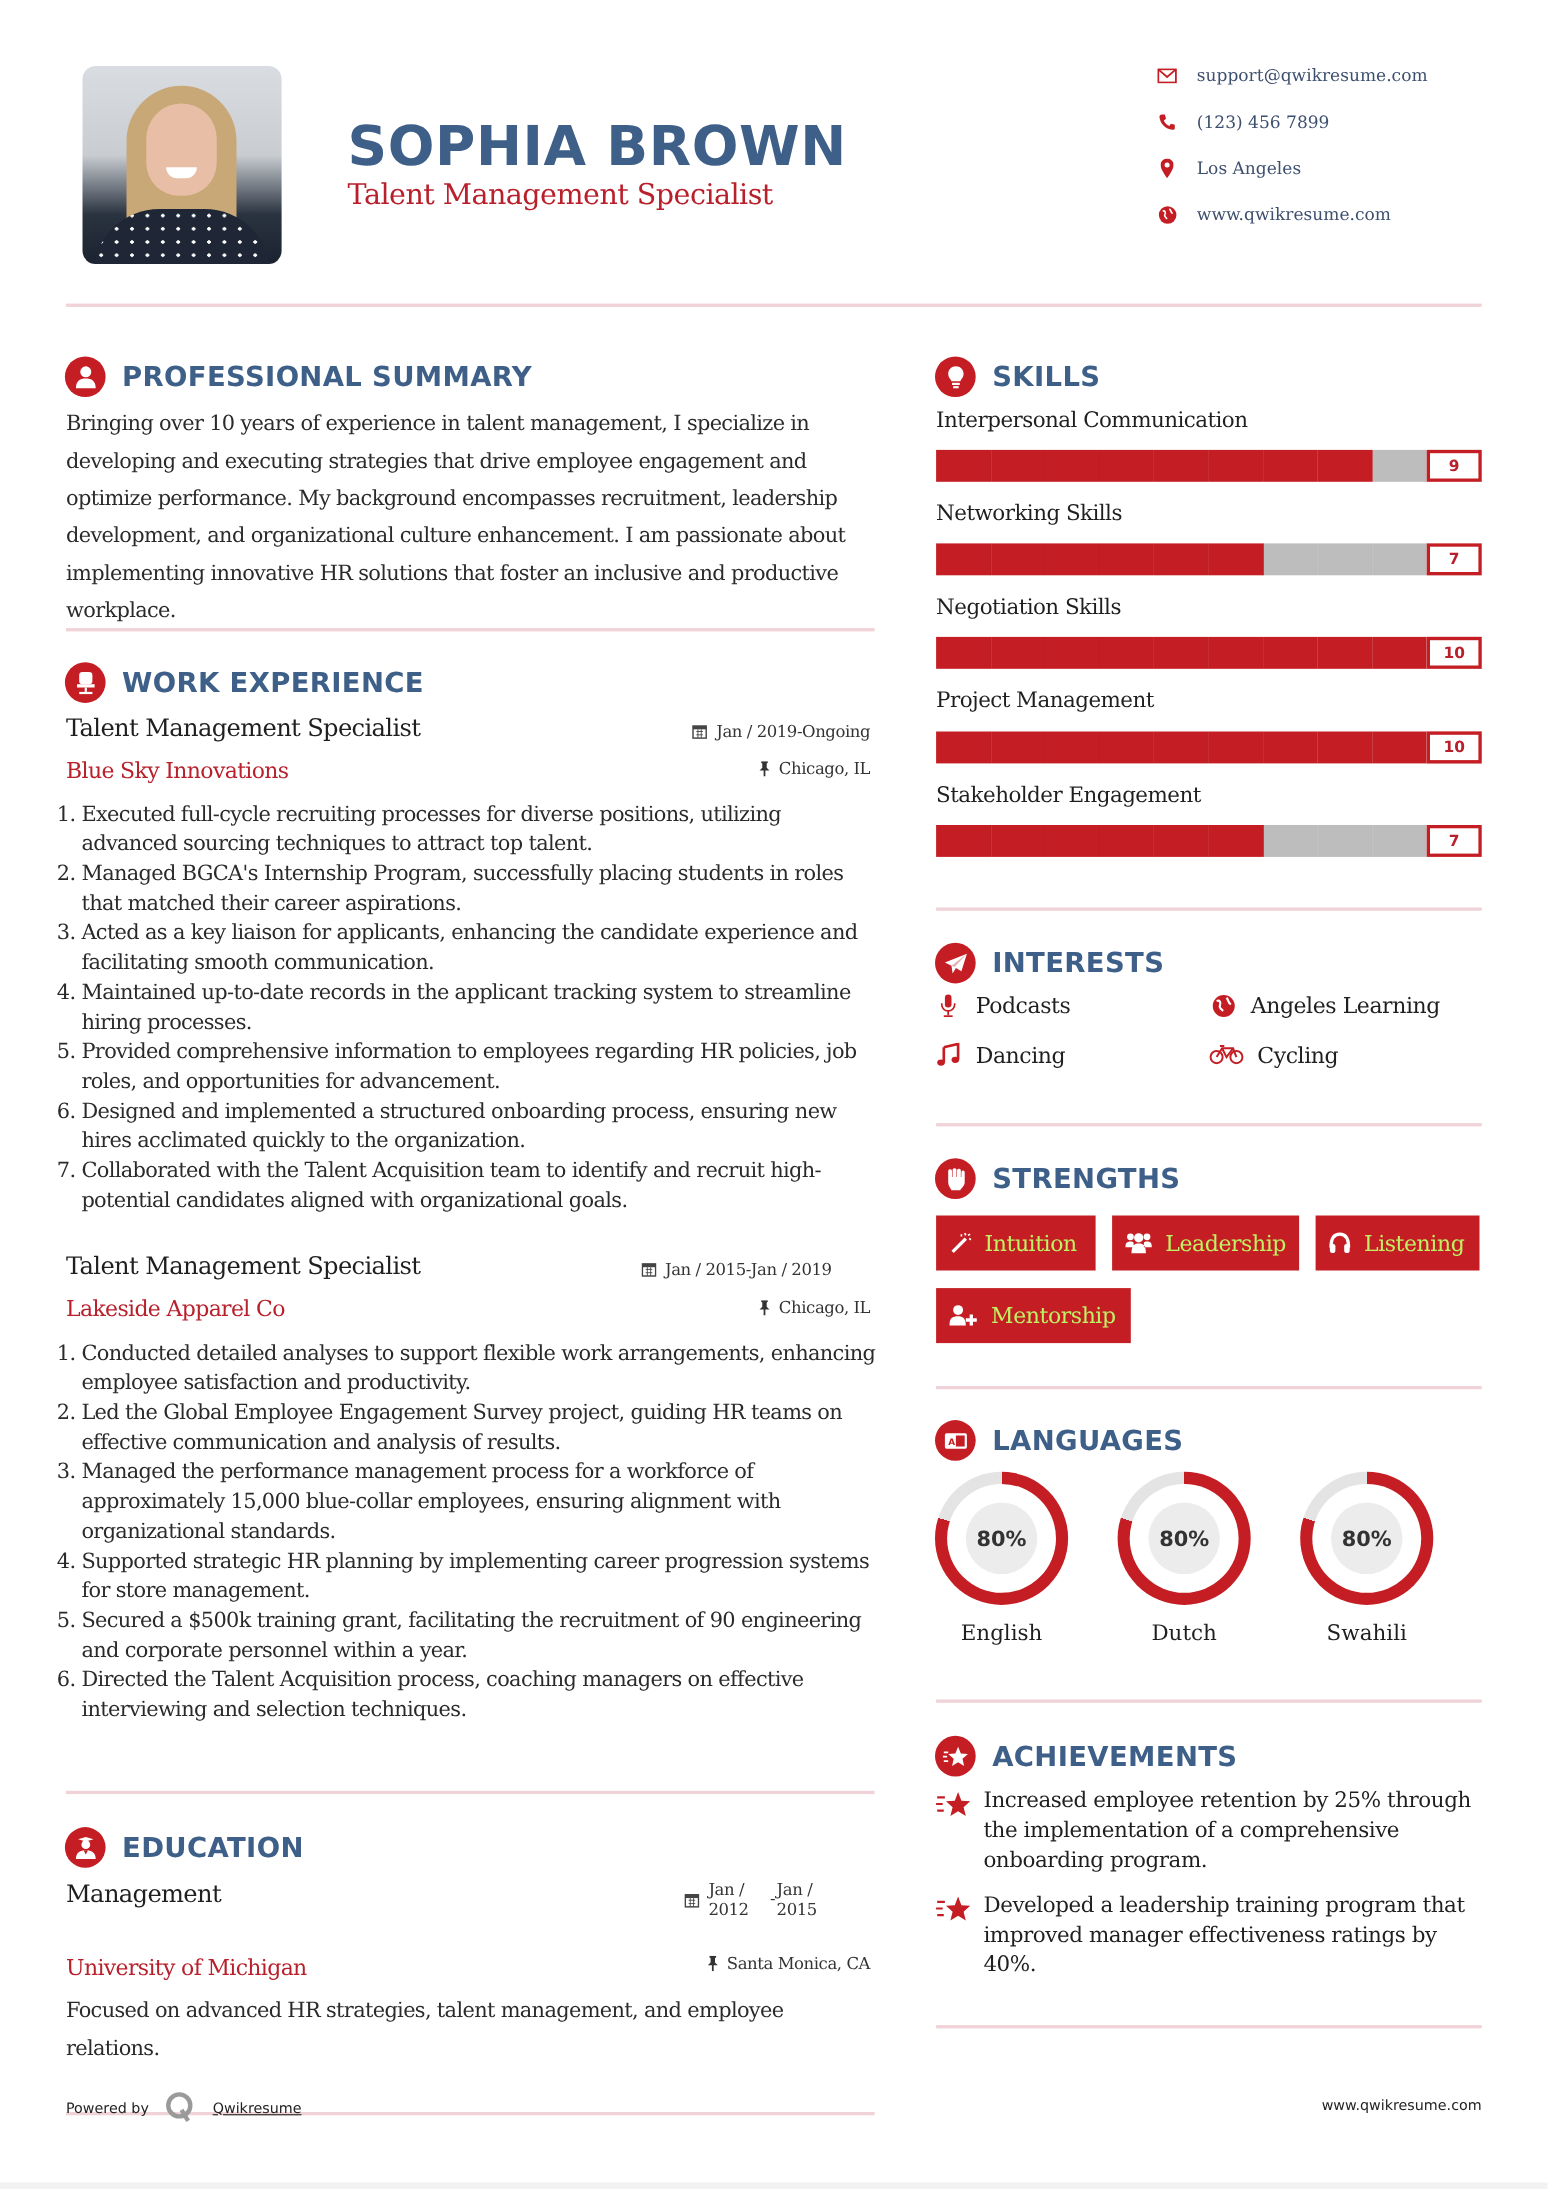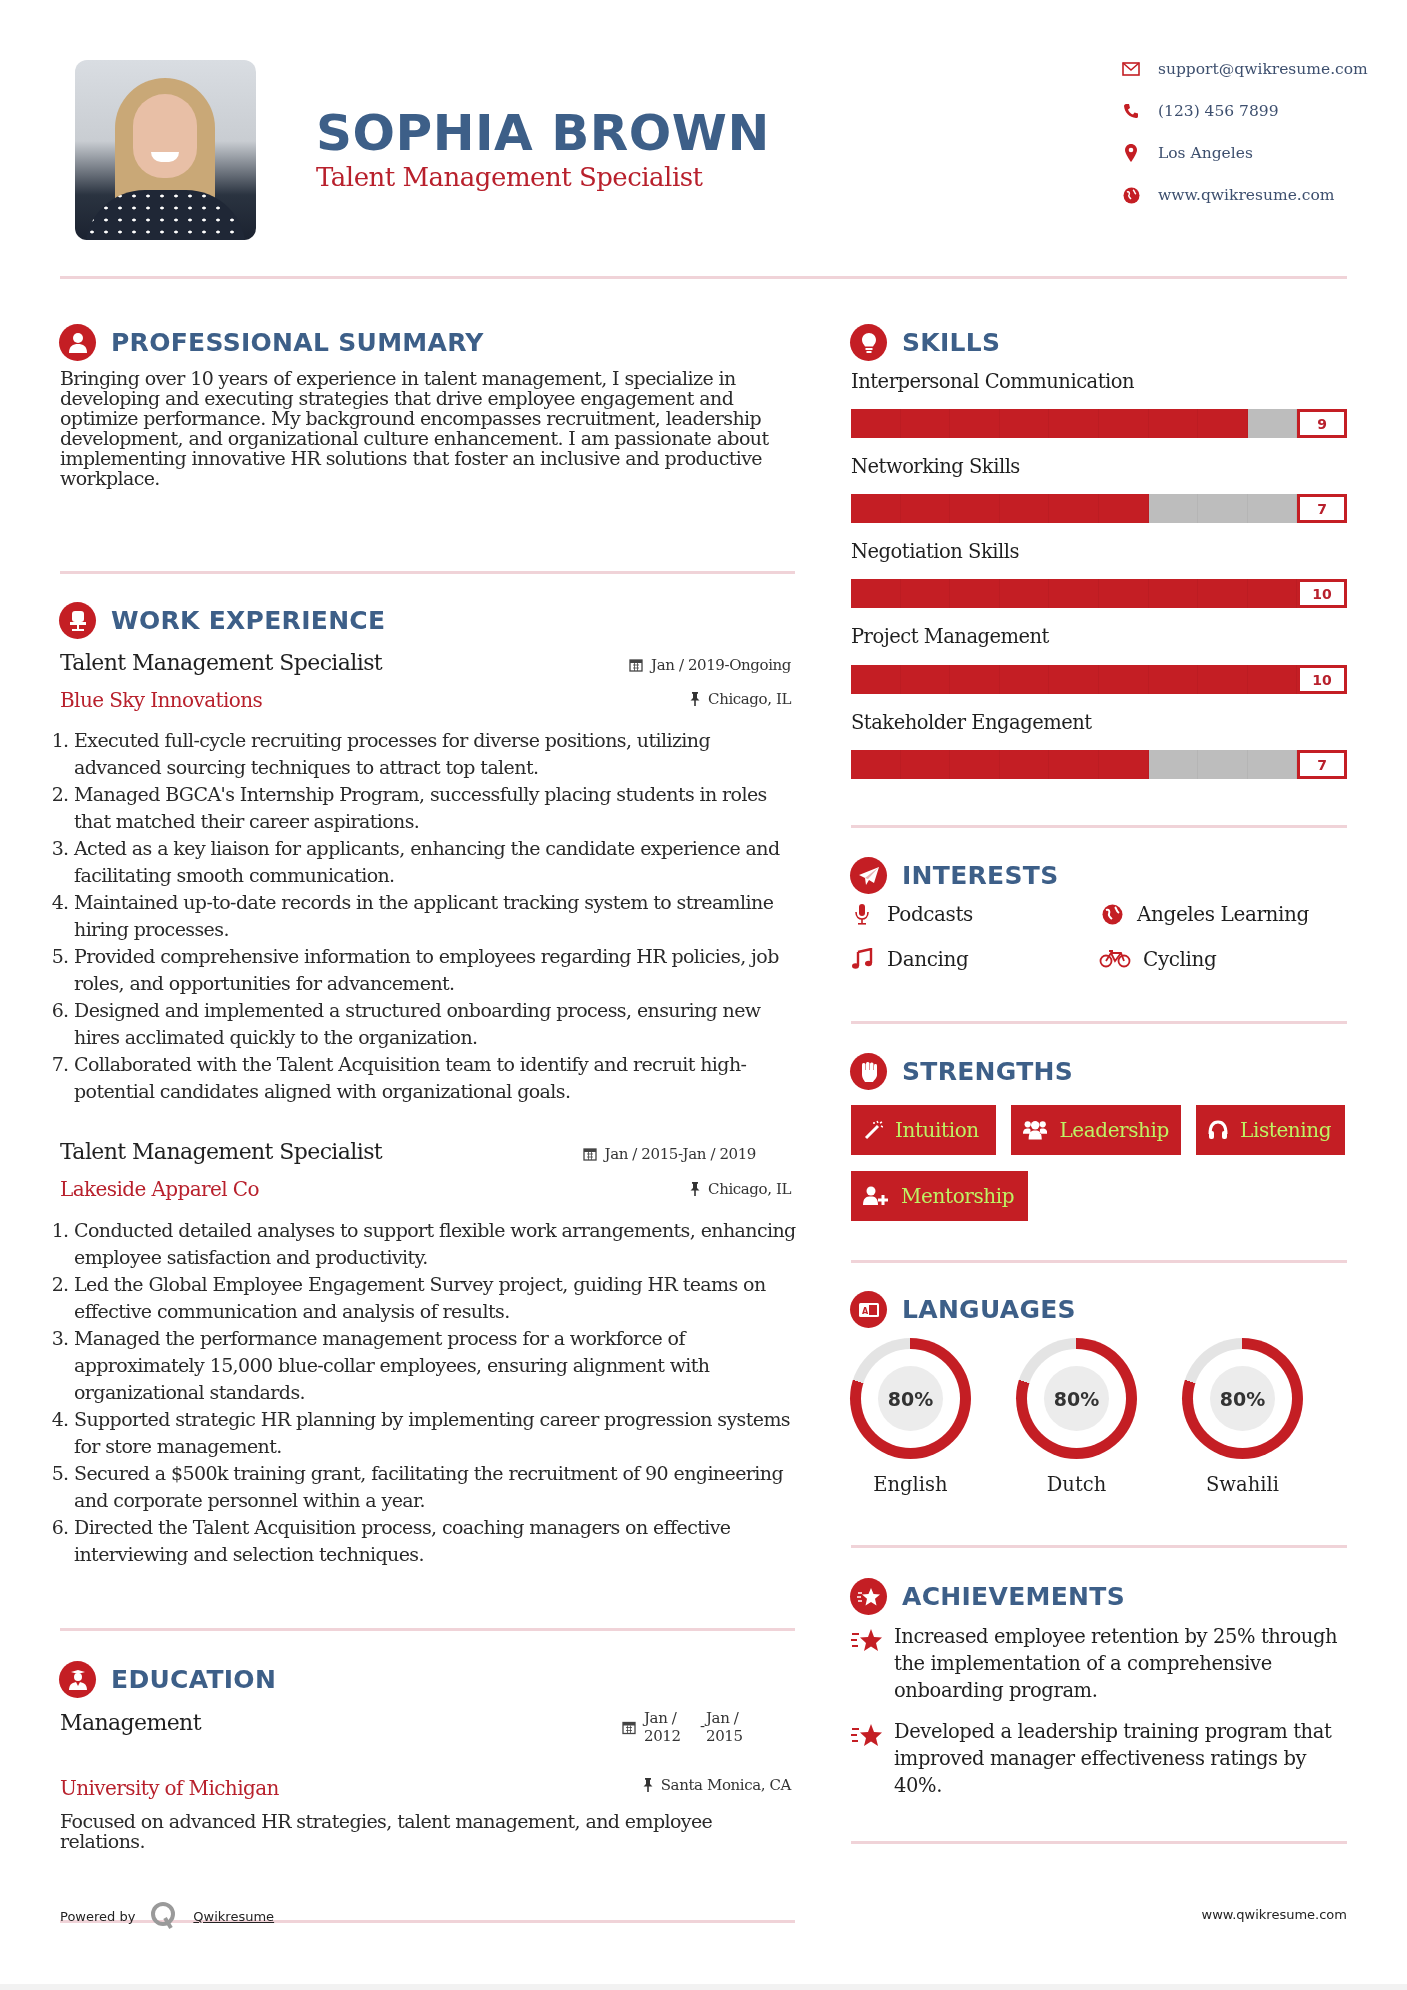--- a/index.html
+++ b/index.html
@@ -10,30 +10,30 @@
   
   .photo { left: 75px; top: 60px; width: 181px; height: 180px; border-radius: 12px; overflow: hidden;
            background: linear-gradient(180deg, #d9dde2 0%, #c9cdd2 45%, #2a3340 75%, #1b2230 100%); }
   .photo .hair { position: absolute; left: 40px; top: 18px; width: 100px; height: 150px; border-radius: 50px 50px 20px 20px; background: #c9a877; }
   .photo .face { position: absolute; left: 58px; top: 34px; width: 64px; height: 84px; border-radius: 32px 32px 30px 30px; background: #e8bfa6; }
   .photo .smile { position: absolute; left: 76px; top: 92px; width: 28px; height: 10px; border-radius: 0 0 14px 14px; background: #fff; }
   .photo .shirt { position: absolute; left: 10px; top: 130px; width: 161px; height: 60px; border-radius: 60px 60px 0 0; background: #1f2736;
                   background-image: radial-gradient(#ffffff 1.5px, transparent 2px); background-size: 14px 12px; }
   .name { left: 316px; top: 104px; font-family: "DejaVu Sans", sans-serif; font-weight: bold; font-size: 50px; color: #3d5f88; letter-spacing: 0.5px; }
   .job-title { left: 316px; top: 162px; font-size: 26px; color: #b8202c; font-family: "DejaVu Serif", serif; letter-spacing: -0.5px; }
-  .contact-row { left: 1120px; height: 22px; display: flex; align-items: center; font-size: 15.5px; color: #3d4f6e; }
+  .contact-row { left: 1050px; height: 22px; display: flex; align-items: center; font-size: 15.5px; color: #3d4f6e; }
   .contact-row .ic { width: 22px; height: 22px; margin-right: 16px; display: flex; align-items: center; justify-content: center; color: #c41e24; }
 
   .divider { height: 3px; background: #f0d3d8; }
 
   
   .sec-icon { width: 37px; height: 37px; border-radius: 50%; background: #c41e24; display: flex; align-items: center; justify-content: center; }
   .sec-title { font-family: "DejaVu Sans", sans-serif; font-weight: bold; font-size: 25px; color: #3d5f88; letter-spacing: 0.3px; }
 
-  .para { font-size: 19px; line-height: 20px; color: #2a2a2a; letter-spacing: -0.6px; }
+  .para { font-size: 19px; line-height: 34px; color: #2a2a2a; letter-spacing: -0.6px; }
   .jt { font-size: 22px; color: #1f1f1f; letter-spacing: -0.6px; }
   .company { font-size: 20px; color: #b8202c; letter-spacing: -0.6px; }
   .meta { font-size: 15px; color: #333; display: flex; align-items: center; letter-spacing: -0.4px; }
   .meta svg { margin-right: 8px; }
   ol.bullets { font-size: 19px; line-height: 27px; color: #2a2a2a; letter-spacing: -0.6px; padding-left: 18px; }
   ol.bullets li { padding-left: 0; }
 
   
   .skill-label { font-size: 19.5px; color: #1f1f1f; letter-spacing: -0.5px; }
   .bar { left: 851px; width: 496px; height: 29px; display: flex; }

